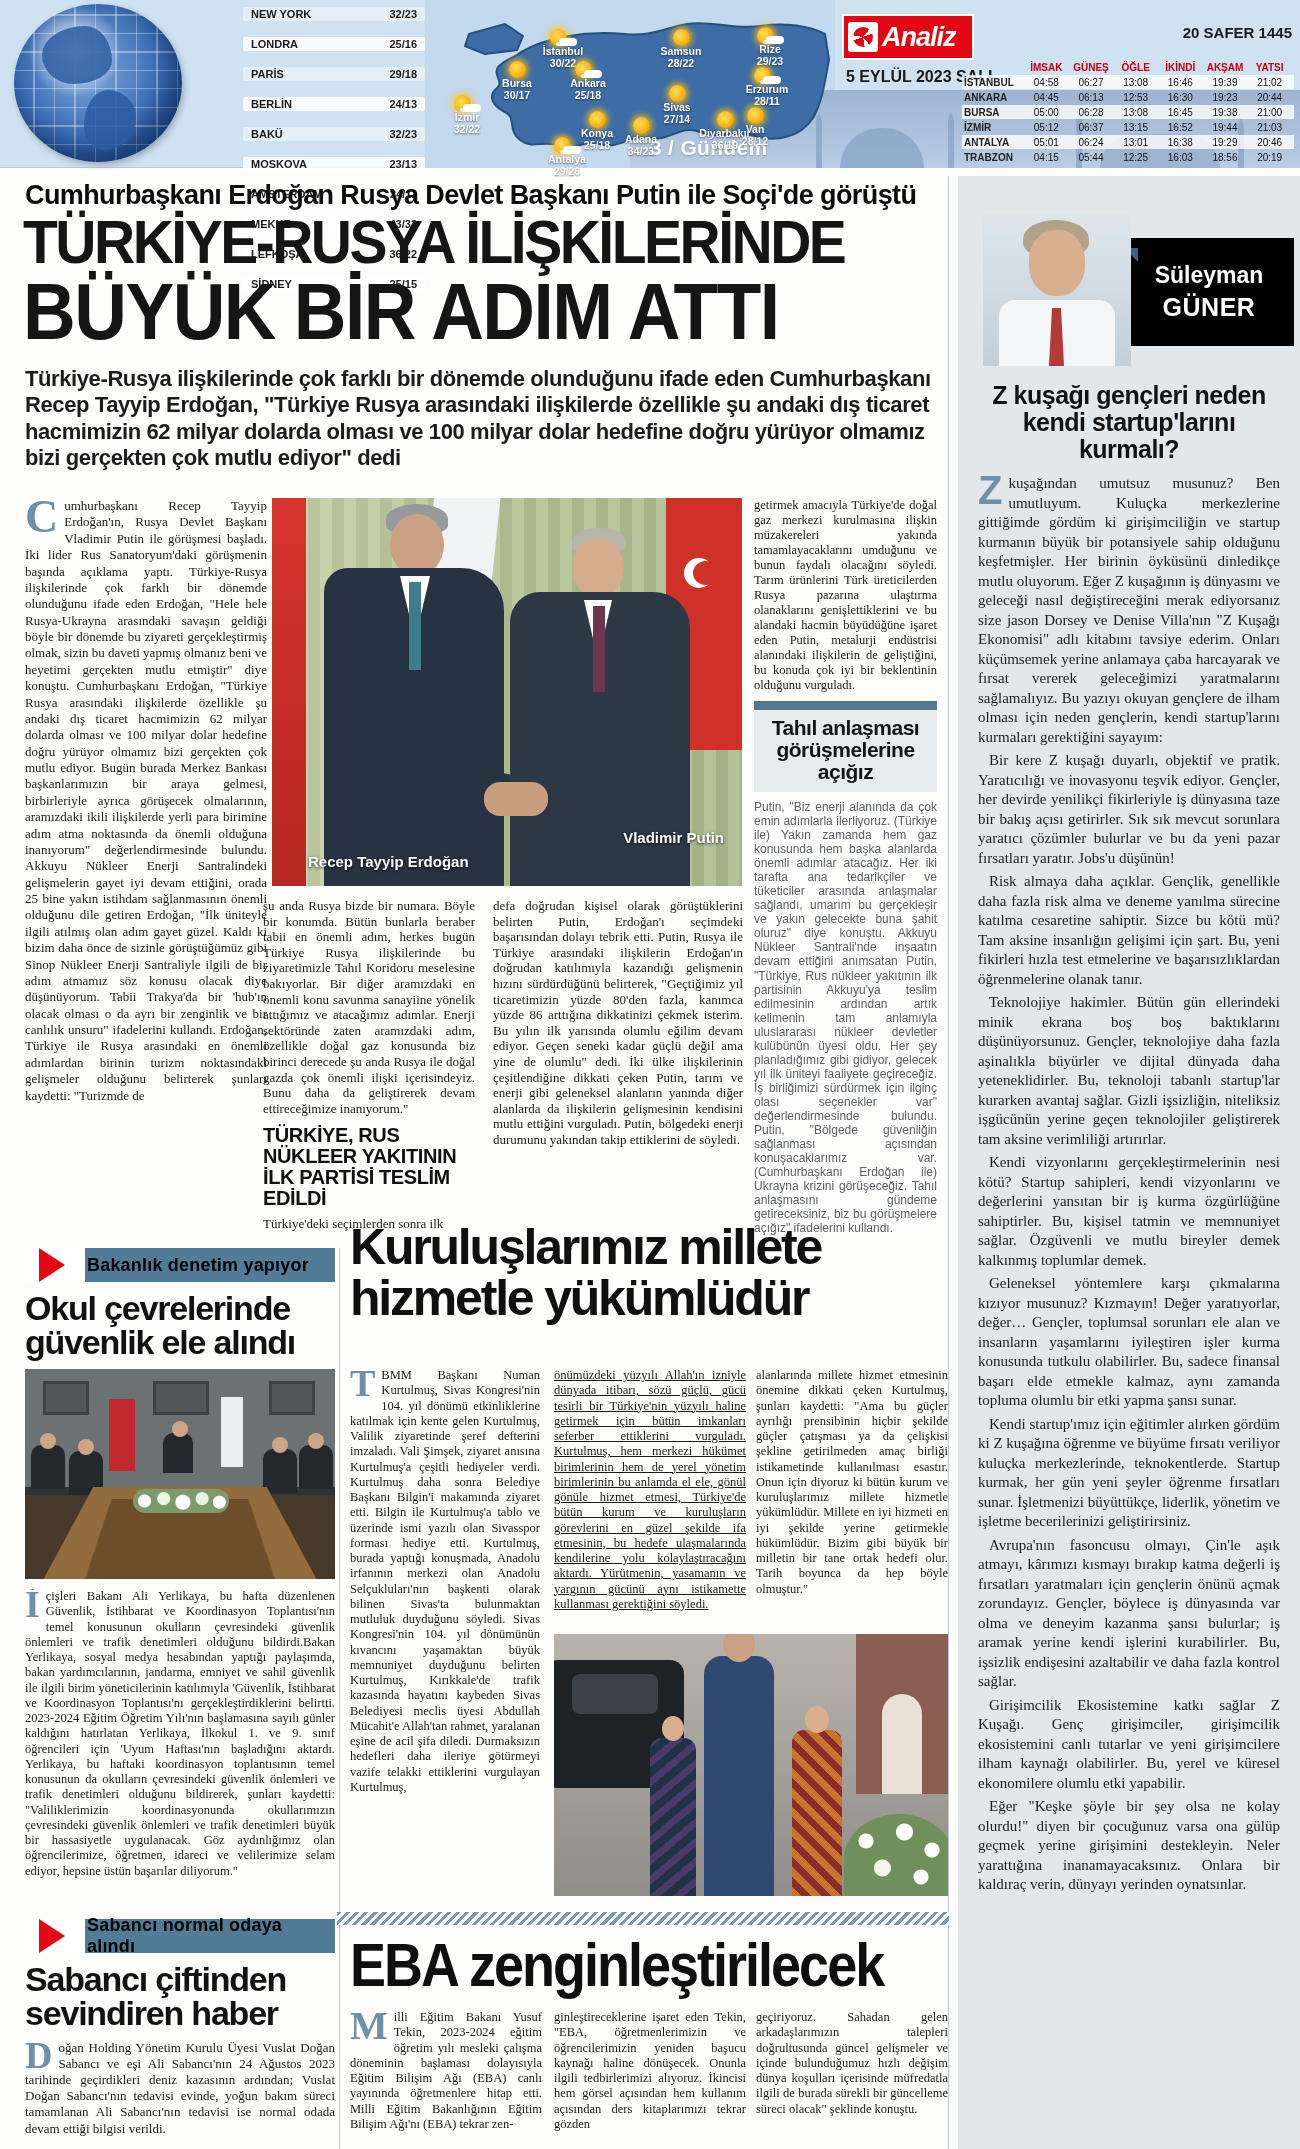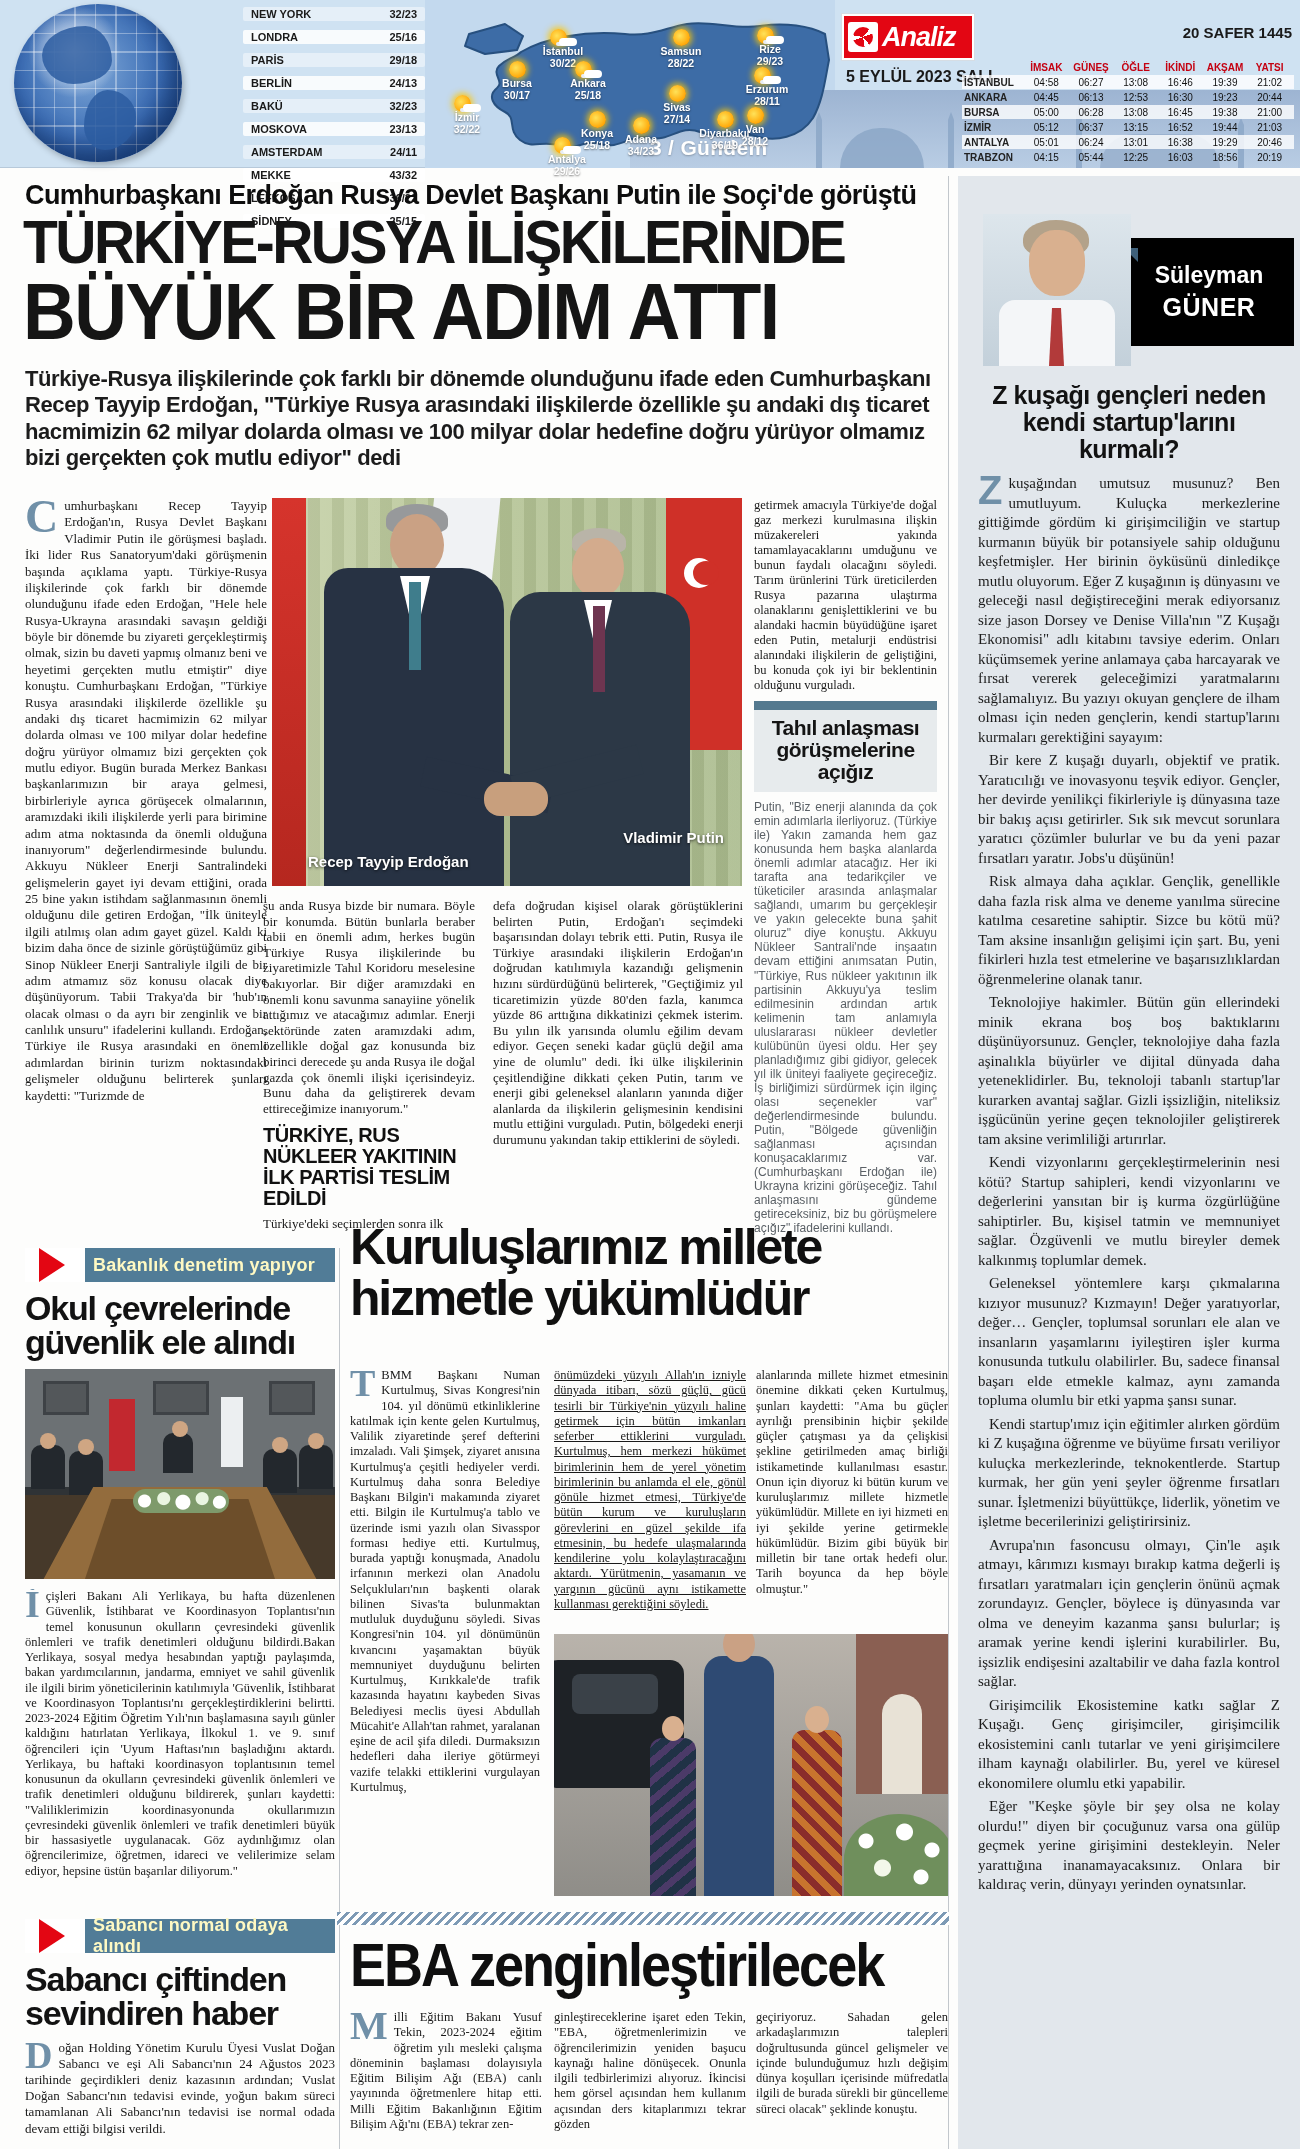--- a/index.html
+++ b/index.html
@@ -17,21 +17,21 @@
       repeating-linear-gradient(0deg, transparent 0 17px, rgba(255,255,255,.35) 17px 18.5px),
       repeating-linear-gradient(90deg, transparent 0 19px, rgba(255,255,255,.35) 19px 20.5px),
       radial-gradient(circle at 45% 42%, #7fa8d8, #3a6cb4 55%, #1c4a8e 88%);
     box-shadow: inset -10px -14px 24px rgba(0,20,60,.45), 2px 3px 6px rgba(0,0,0,.25);
   }
   .land1,.land2 { position:absolute; background:#2c5ca0; opacity:.85; }
   .land1 { left:28px; top:22px; width:70px; height:58px; border-radius:62% 38% 55% 45%/50% 60% 40% 50%; }
   .land2 { left:70px; top:86px; width:52px; height:60px; border-radius:45% 55% 60% 40%/60% 45% 55% 40%; }
   .wlist { position:absolute; left:243px; top:7px; width:182px; }
   .wrow { display:flex; justify-content:space-between; padding:1px 8px; font-size:11px; font-weight:bold;
-          color:#1a1a1a; background:rgba(255,255,255,.45); border-radius:2px; margin-bottom:9px; }
+          color:#1a1a1a; background:rgba(255,255,255,.45); border-radius:2px; margin-bottom:16px; }
   .wrow.alt { background:rgba(255,255,255,.85); }
   .mapbg { position:absolute; left:425px; top:0; width:410px; height:168px; background:#c3d9ee; z-index:0; }
   .band { position:absolute; left:630px; top:90px; width:670px; height:78px; z-index:1;
           background:linear-gradient(180deg,#9db4d2,#b9cde4); overflow:hidden; }
   .dome { position:absolute; left:210px; bottom:0; width:84px; height:40px; border-radius:84px 84px 0 0; background:#8aa5c6; opacity:.8; }
   .minaret { position:absolute; bottom:0; width:6px; height:56px; background:#8aa5c6; opacity:.8;
              clip-path:polygon(50% 0,100% 14%,100% 100%,0 100%,0 14%); }
   .dome2 { position:absolute; left:470px; bottom:0; width:120px; height:34px; border-radius:120px 120px 0 0; background:#93abc9; opacity:.7; }
   .gundem { position:absolute; left:20px; bottom:8px; color:#fff; font-size:21px; font-weight:bold; letter-spacing:.3px; text-shadow:0 1px 2px rgba(0,0,0,.25); }
   .map { position:absolute; left:425px; top:0; width:410px; height:168px; z-index:3; }
@@ -94,21 +94,21 @@
   .sb-title { margin:206px 18px 0; text-align:center; font-size:25px; line-height:1.07; font-weight:800; letter-spacing:-.5px; color:#121212; }
   .sb-body { margin:12px 20px 0; overflow:hidden; height:1620px; }
   .sb-p { font-family:"Liberation Serif",serif; font-size:15px; line-height:1.3; text-align:justify; color:#1c1c1c; margin-bottom:4px; }
   .sb-p + .sb-p { text-indent:11px; }
   .dcap.z { font-size:40px; color:#7090a8; font-family:"Liberation Sans",sans-serif; }
   
   .leftbot { position:absolute; left:25px; top:1248px; width:310px; }
   .tagbar { display:flex; height:34px; margin-bottom:9px; }
   .tag-a { width:60px; background:#fff; display:flex; align-items:center; }
   .tag-tri { width:0; height:0; border:17px solid transparent; border-left:26px solid #e30613; margin-left:14px; }
-  .tag-bar { flex:1; background:#517c97; color:#fef9c3; font-weight:bold; font-size:18px; display:flex; align-items:center; padding-left:8px; letter-spacing:.2px; }
+  .tag-bar { flex:1; background:#517c97; color:#000000; font-weight:bold; font-size:18px; display:flex; align-items:center; padding-left:2px; letter-spacing:.2px; }
   .h2l { font-size:34px; line-height:1.0; font-weight:800; letter-spacing:-1.2px; color:#121212; margin:2px 0 10px; }
   .photo2 { position:relative; width:310px; height:210px; overflow:hidden; margin-bottom:10px;
             background:linear-gradient(#6c7174 0 56%, #2f3336 56% 60%, #46392a 60%); }
   .frame { position:absolute; top:12px; width:46px; height:34px; background:#53575a; border:3px solid #3e4246; }
   .p2flag { position:absolute; left:84px; top:30px; width:26px; height:72px; background:#c2282f; }
   .p2flag2 { position:absolute; left:196px; top:28px; width:22px; height:70px; background:#eceff1; }
   .p2table { position:absolute; left:0; top:118px; width:310px; height:92px; background:#936c3d; clip-path:polygon(6% 100%,22% 0,78% 0,94% 100%,100% 100%,0 100%); }
   .p2inner { position:absolute; left:60px; top:130px; width:190px; height:80px; background:#6d4e2a; clip-path:polygon(0 100%,14% 0,86% 0,100% 100%); }
   .p2flowers { position:absolute; left:108px; top:120px; width:96px; height:24px; border-radius:12px;
       background:radial-gradient(circle at 12% 50%, #fff 6px, transparent 7px),radial-gradient(circle at 32% 40%, #eaf5e2 6px, transparent 7px),radial-gradient(circle at 52% 55%, #fff 7px, transparent 8px),radial-gradient(circle at 72% 40%, #eaf5e2 6px, transparent 7px),radial-gradient(circle at 90% 55%, #fff 6px, transparent 7px),#7e9a6b; }

